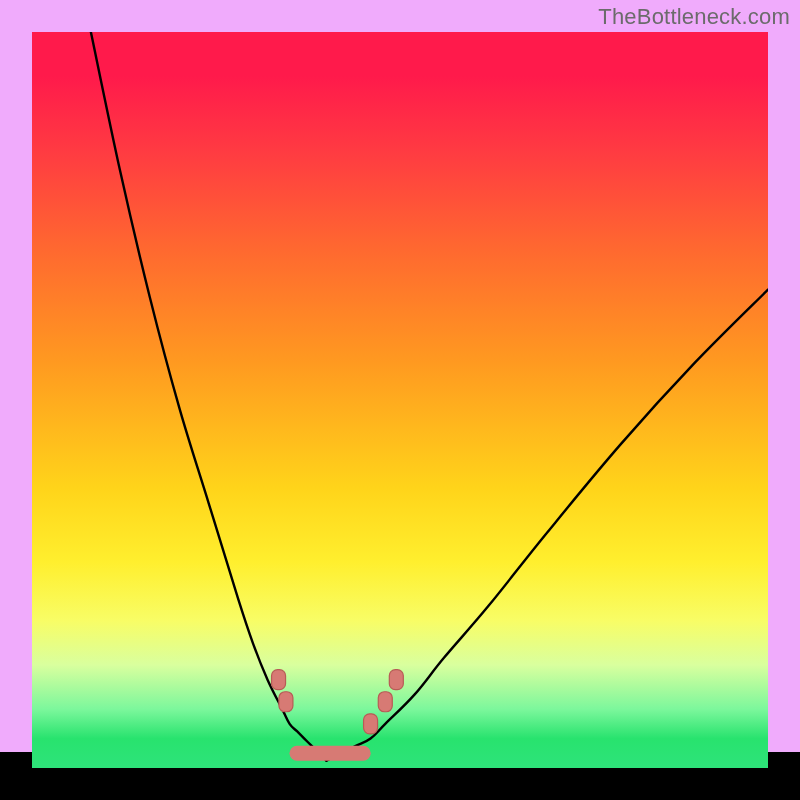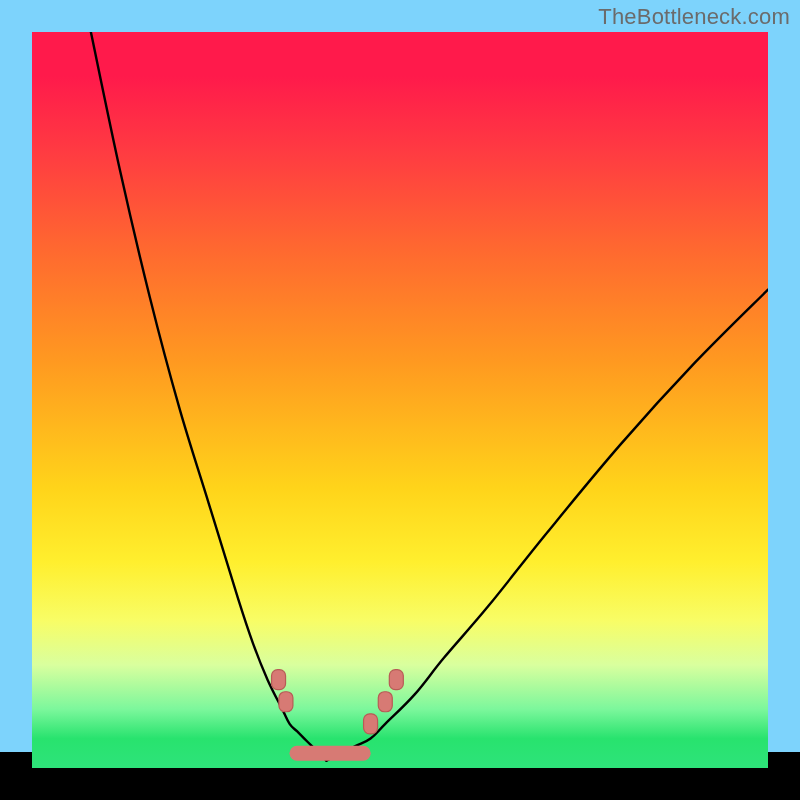--- a/index.html
+++ b/index.html
@@ -8,21 +8,21 @@
     width: 800px;
     height: 800px;
     background: #000;
     overflow: hidden;
     font-family: Arial, Helvetica, sans-serif;
   }
   .stage {
     position: relative;
     width: 800px;
     height: 752px;
-    background: #7dd3fc;
+    background: #f0abfc;
   }
   .plot {
     position: absolute;
     left: 32px;
     top: 32px;
     width: 736px;
     height: 736px;
     overflow: hidden;
   }
   .gradient {

